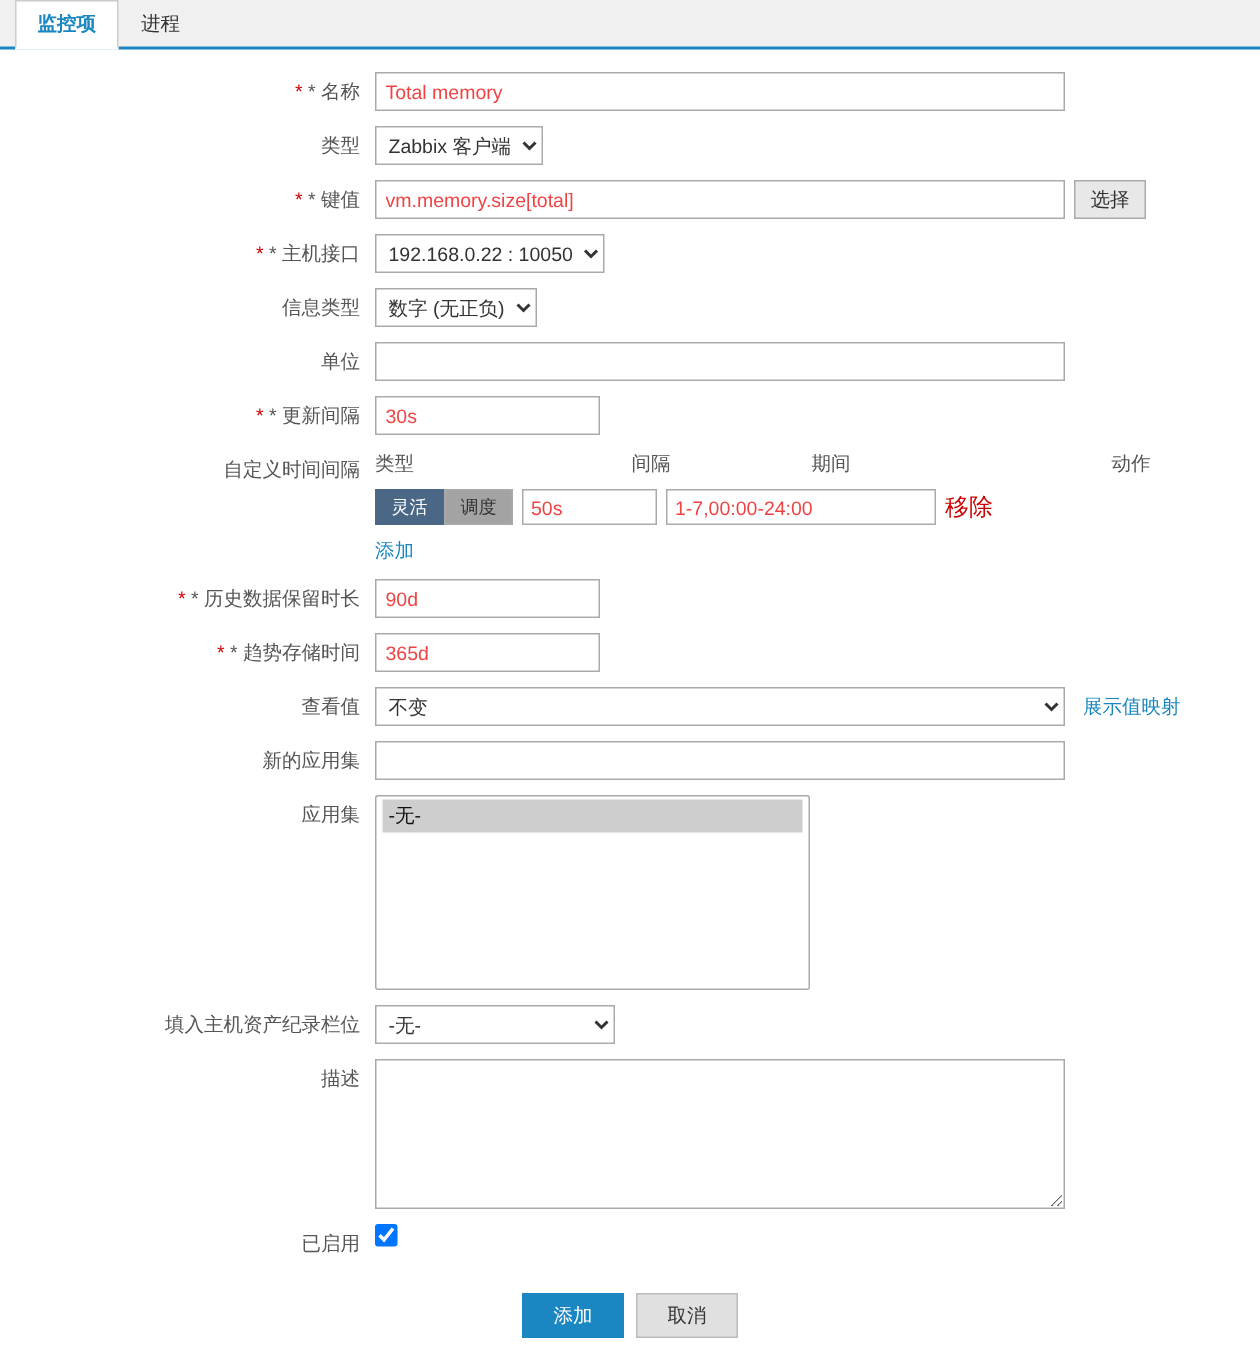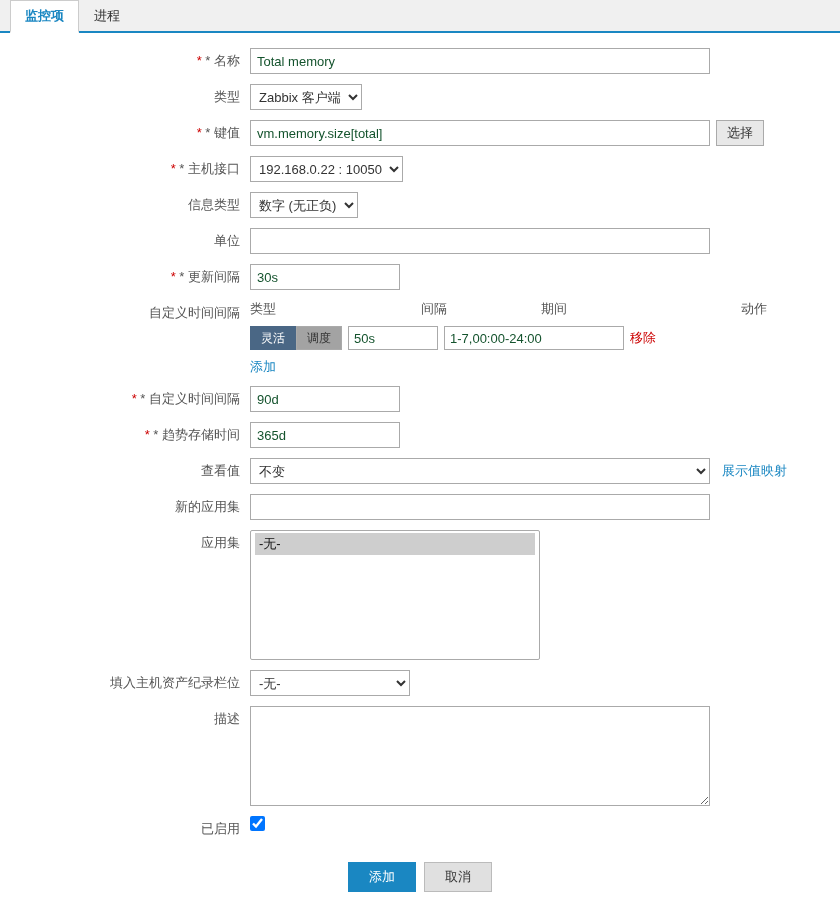--- a/index.html
+++ b/index.html
@@ -59,21 +59,21 @@
       align-items: center;
       gap: 6px;
       flex-wrap: wrap;
     }
     
     input[type="text"] {
       border: 1px solid #aaa;
       padding: 3px 6px;
       font-size: 13px;
       height: 26px;
-      color: #14532d;
+      color: #ef4444;
       outline: none;
     }
     
     .input-full { width: 460px; }
     .input-med { width: 150px; }
     
     select {
       border: 1px solid #aaa;
       padding: 2px 4px;
       font-size: 13px;
@@ -121,21 +121,21 @@
     .link-action {
       color: #1a87c2;
       cursor: pointer;
       font-size: 13px;
       text-decoration: none;
     }
     
     .link-remove {
       color: #c00;
       cursor: pointer;
-      font-size: 13px;
+      font-size: 16px;
     }
     
     .new-app-input {
       width: 460px;
       height: 26px;
       border: 2px solid #7aaa44;
       padding: 3px 6px;
       font-size: 13px;
     }
     
@@ -296,21 +296,21 @@
         <input type="text" style="width: 90px; height: 24px; border: 1px solid rgb(170, 170, 170); font-size: 13px; padding: 2px 5px;" value="50s">
         <input type="text" style="width: 180px; height: 24px; border: 1px solid rgb(170, 170, 170); font-size: 13px; padding: 2px 5px;" value="1-7,00:00-24:00">
         <a class="link-remove">移除</a>
       </div>
 
       <a class="link-action">添加</a>
     </div>
   </div>
 
   <div class="form-row">
-    <div class="form-label required" style="">* 自定义时间间隔</div>
+    <div class="form-label required" style="">* 历史数据保留时长</div>
     <div class="form-control">
       <input type="text" class="input-med" value="90d" style="">
     </div>
   </div>
 
   <div class="form-row">
     <div class="form-label required" style="">* 趋势存储时间</div>
     <div class="form-control">
       <input type="text" class="input-med" value="365d" style="">
     </div>

